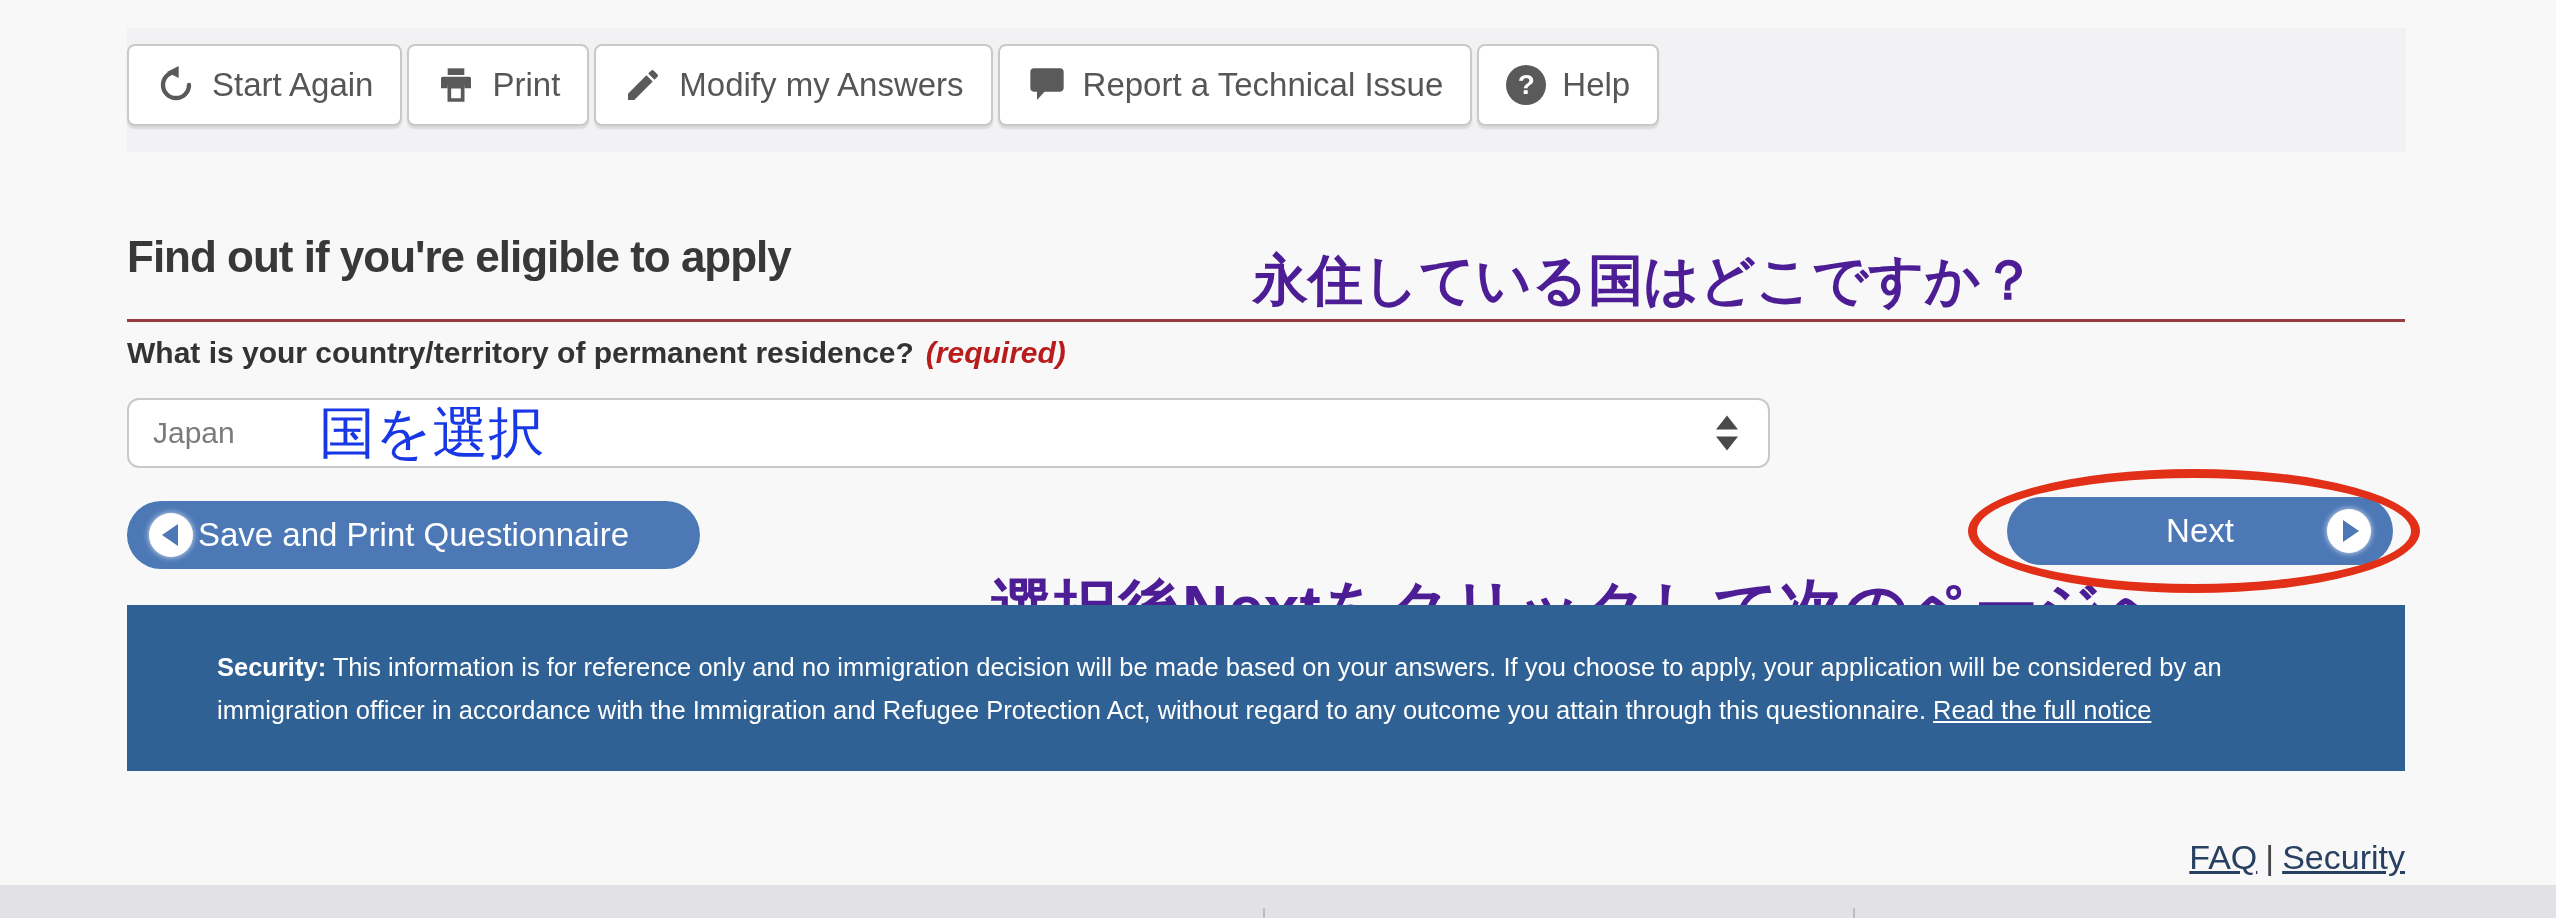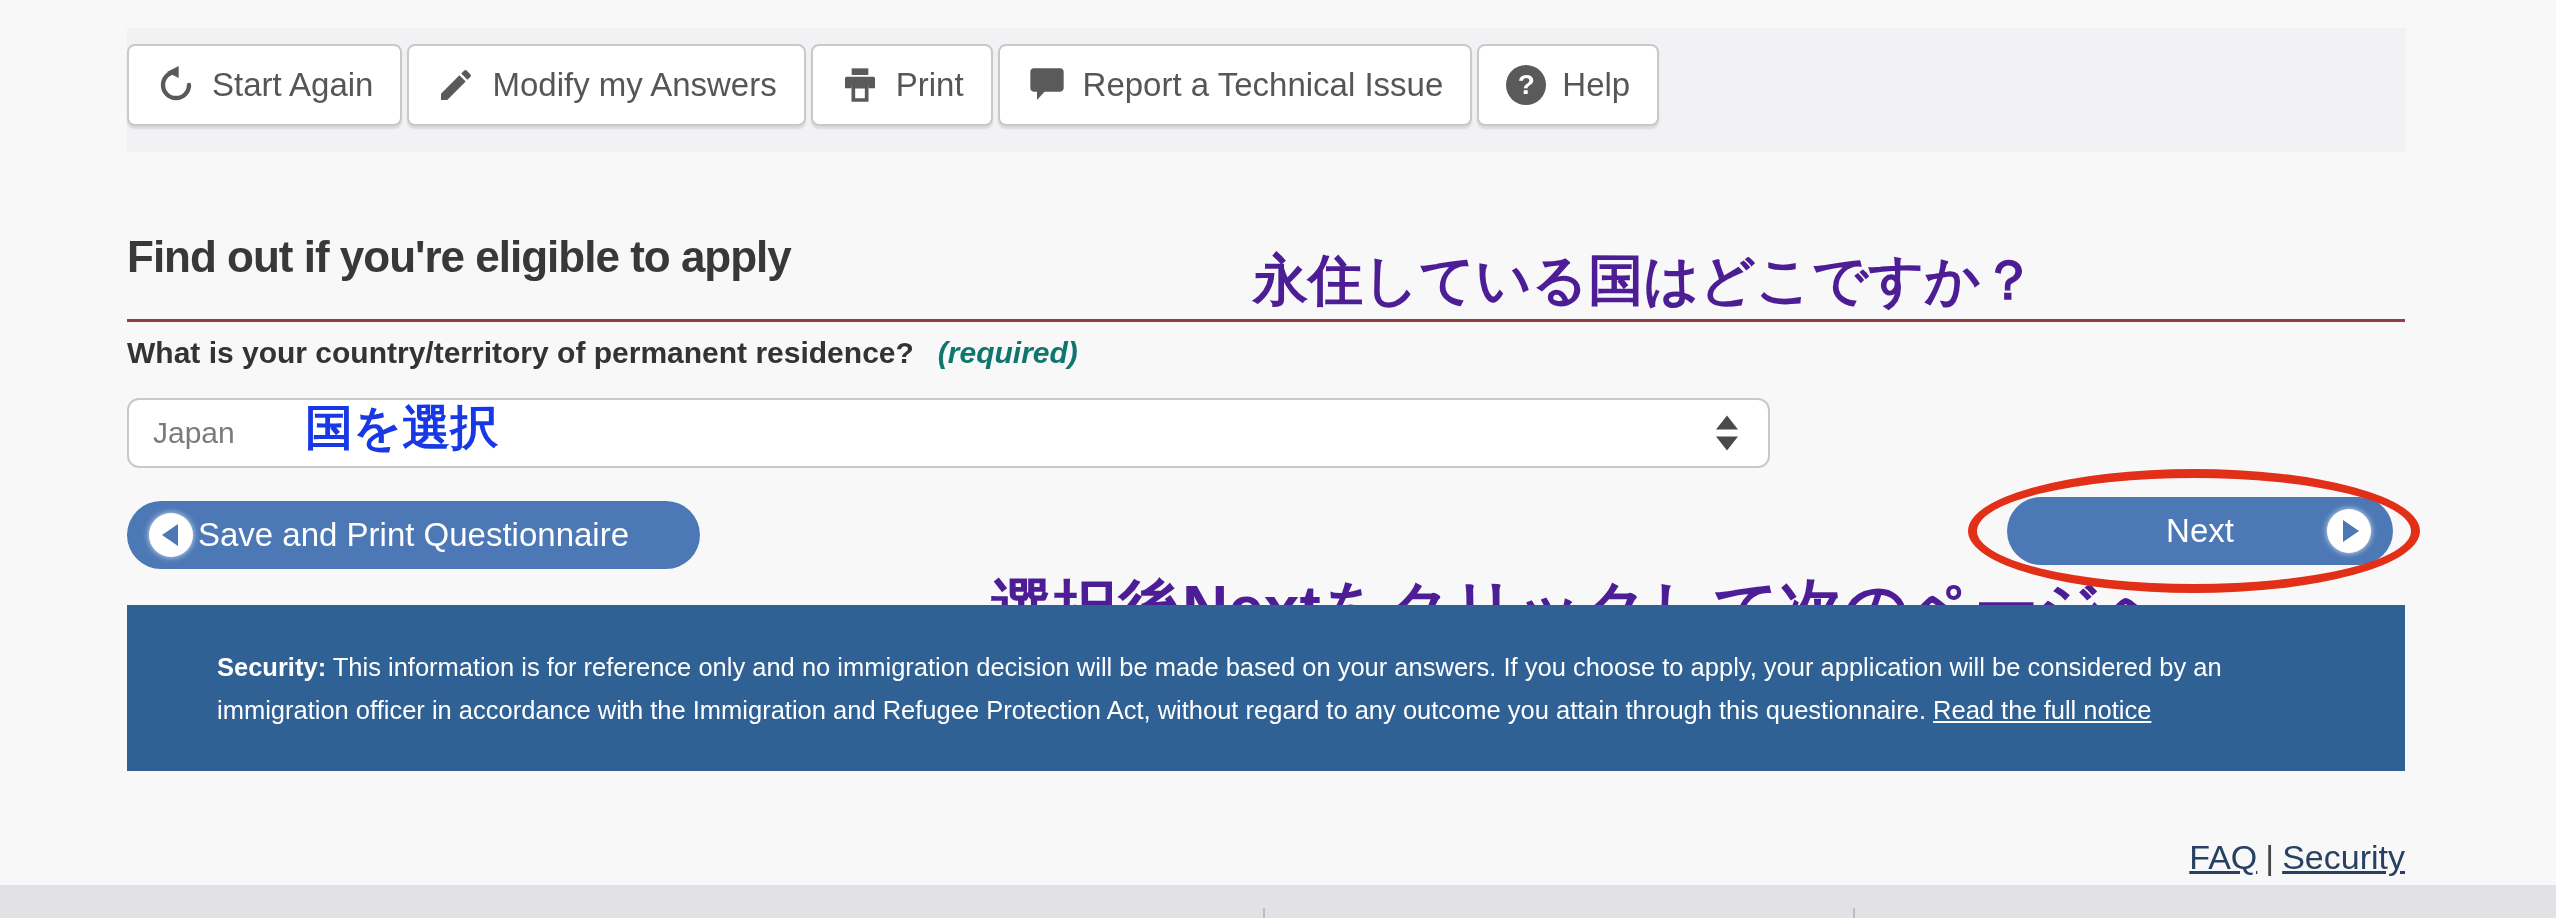--- a/index.html
+++ b/index.html
@@ -26,29 +26,29 @@
   }
 
   
   .h1 { position:absolute; left:127px; top:232px; font-size:44px; font-weight:bold; color:#383838; letter-spacing:-1px; white-space:nowrap; }
   .jp-note { position:absolute; font-weight:bold; color:#4c1d95; white-space:nowrap; }
   .jp-heading { left:1253px; top:244px; font-size:55px; }
   .red-rule { position:absolute; left:127px; top:319px; width:2278px; height:3px; background:#963d41; }
 
   
   .question { position:absolute; left:127px; top:336px; font-size:30px; font-weight:bold; color:#333333; white-space:nowrap; }
-  .required { color:#0f766e; font-style:italic; margin-left:24px; }
+  .required { color:#b91c1c; font-style:italic; margin-left:12px; }
 
   
   .select {
     position:absolute; left:127px; top:398px; width:1643px; height:70px;
     background:#ffffff; border:2px solid #c9c9c9; border-radius:12px; cursor:pointer;
   }
   .select-value { position:absolute; left:24px; top:0; line-height:66px; font-size:30px; color:#7b7b7b; }
-  .jp-select { left:176px; top:-4px; font-size:48px; position:absolute; font-weight:bold; color:#1838e6; white-space:nowrap; }
+  .jp-select { left:190px; top:-4px; font-size:56px; position:absolute; font-weight:normal; color:#1838e6; white-space:nowrap; }
   .select-arrows { position:absolute; right:30px; top:50%; transform:translateY(-50%); display:flex; flex-direction:column; gap:7px; align-items:center; }
   .arr-up   { width:0; height:0; border-left:11px solid transparent; border-right:11px solid transparent; border-bottom:14px solid #4a4a4a; }
   .arr-down { width:0; height:0; border-left:11px solid transparent; border-right:11px solid transparent; border-top:14px solid #4a4a4a; }
 
   
   .pill-btn {
     position:absolute; height:68px; border-radius:34px; background:#4c78b6;
     color:#ffffff; font-size:33px; border:none; cursor:pointer;
     display:flex; align-items:center; justify-content:center;
   }
@@ -102,35 +102,35 @@
             <path d="M12 4.2a7.8 7.8 0 1 0 7.8 7.8" fill="none" stroke="currentColor" stroke-width="2.6" stroke-linecap="round"></path>
             <path d="M13.6 0.6 L6.6 4.2 L13.6 7.8 Z" fill="currentColor"></path>
           </svg>
       </span>
       <span>Start Again</span>
     </button>
 
     <button class="tb-btn">
       <span class="tb-icon">
         <svg viewBox="0 0 24 24" fill="currentColor">
-            <path d="M3 17.25V21h3.75L17.81 9.94l-3.75-3.75L3 17.25zM20.71 7.04a1 1 0 0 0 0-1.41l-2.34-2.34a1 1 0 0 0-1.41 0l-1.83 1.83 3.75 3.75 1.83-1.83z"></path>
-          </svg>
-      </span>
-      <span>Modify my Answers</span>
-    </button>
-
-    <button class="tb-btn">
-      <span class="tb-icon">
-        <svg viewBox="0 0 24 24" fill="currentColor">
             <path d="M7 2h10v4H7z"></path>
             <path d="M4 7h16a1 1 0 0 1 1 1v6h-4v-2H7v2H3V8a1 1 0 0 1 1-1z"></path>
             <path d="M8 13h8v8H8z" fill="none" stroke="currentColor" stroke-width="2.2"></path>
           </svg>
       </span>
       <span>Print</span>
+    </button>
+
+    <button class="tb-btn">
+      <span class="tb-icon">
+        <svg viewBox="0 0 24 24" fill="currentColor">
+            <path d="M3 17.25V21h3.75L17.81 9.94l-3.75-3.75L3 17.25zM20.71 7.04a1 1 0 0 0 0-1.41l-2.34-2.34a1 1 0 0 0-1.41 0l-1.83 1.83 3.75 3.75 1.83-1.83z"></path>
+          </svg>
+      </span>
+      <span>Modify my Answers</span>
     </button>
 
     <button class="tb-btn">
       <span class="tb-icon">
         <svg viewBox="0 0 24 24" fill="currentColor">
             <path d="M4 2h16c1.1 0 2 .9 2 2v10c0 1.1-.9 2-2 2h-9.5L6 21v-5H4c-1.1 0-2-.9-2-2V4c0-1.1.9-2 2-2z"></path>
           </svg>
       </span>
       <span>Report a Technical Issue</span>
     </button>

